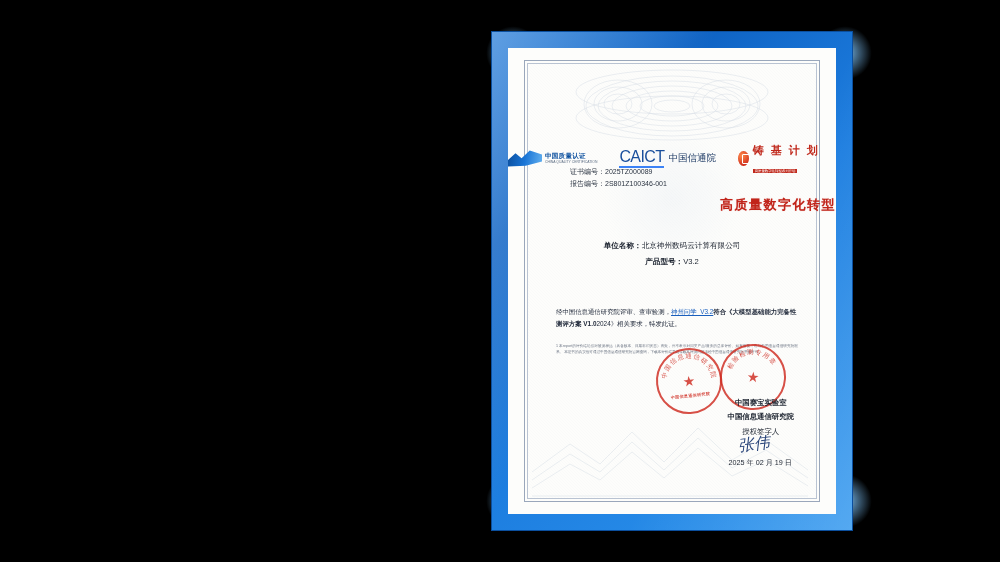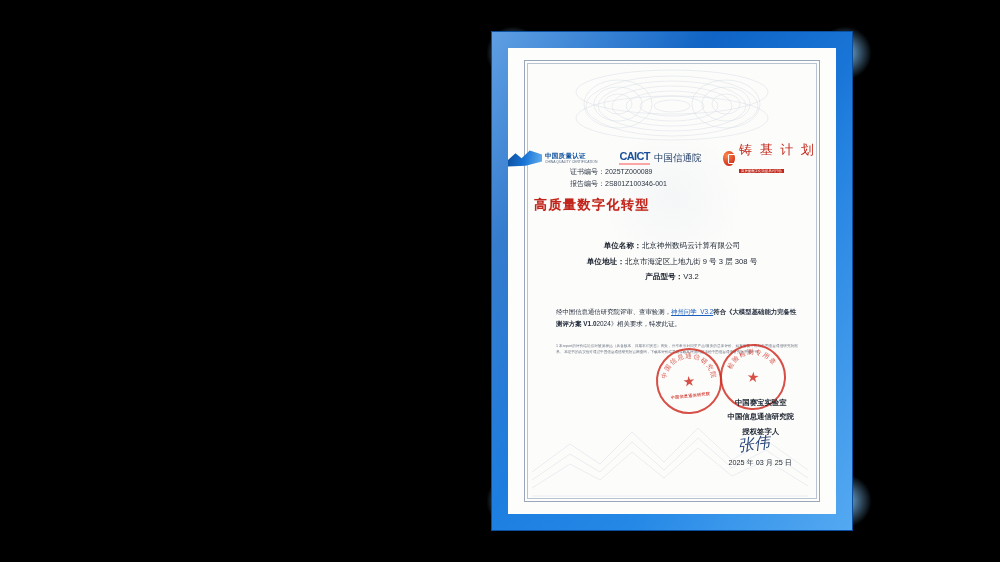--- a/index.html
+++ b/index.html
@@ -124,25 +124,25 @@
     color: #5b6c82;
     white-space: nowrap;
   }
 
   .logo-caict {
     display: flex;
     align-items: center;
     gap: 4px;
   }
   .logo-caict .mark {
-    font-size: 11px;
-    font-weight: bold;
+    font-size: 16px;
+    font-weight: normal;
     color: #1a4f9c;
     letter-spacing: -.6px;
-    border-bottom: 2px solid #fca5a5;
+    border-bottom: 2px solid #3b82f6;
     padding-bottom: 1px;
     line-height: 1;
   }
   .logo-caict .name {
     font-size: 9.5px;
     font-weight: normal;
     color: #16335f;
     white-space: nowrap;
   }
 
@@ -162,22 +162,22 @@
     content: "";
     position: absolute;
     left: 4.5px;
     top: 3.5px;
     width: 6px;
     height: 8px;
     border: 1.4px solid #fff;
     border-radius: 1px;
   }
   .logo-zhuji .txt1 {
-    font-size: 13px;
-    font-weight: normal;
+    font-size: 11px;
+    font-weight: bold;
     color: #c0281b;
     letter-spacing: 2px;
     white-space: nowrap;
     line-height: 1.1;
   }
   .logo-zhuji .txt2 {
     font-size: 3.4px;
     color: #c0281b;
     background: #c0281b;
     color: #fff;
@@ -197,22 +197,21 @@
     line-height: 1.65;
   }
   .serials .row { white-space: nowrap; }
 
   
   .title-block {
     position: absolute;
     left: 0;
     right: 0;
     top: 145px;
-    text-align: left;
-    padding-left: 26px;
+    text-align: right;
   }
   .title-1, .title-2 {
     color: #c1241a;
     font-weight: bold;
     letter-spacing: 1.5px;
     font-size: 13px;
     line-height: 1.85;
     text-shadow: 0 0 1px rgba(193,36,26,.35);
   }
 
@@ -303,21 +302,21 @@
     right: 42px;
     top: 348px;
     text-align: center;
     font-size: 7.4px;
     color: #1d2430;
     line-height: 1.95;
     font-weight: bold;
     margin-left: 12px;
   }
   .issuer .sign-label {
-    font-weight: bold;
+    font-weight: normal;
   }
   .signature {
     position: absolute;
     right: 44px;
     top: 385px;
     width: 54px;
     height: 24px;
     color: #12306b;
     font-size: 16px;
     font-style: italic;
@@ -427,23 +426,20 @@
 
       <div class="title-block">
         <div class="title-1">高质量数字化转型</div>
       </div>
 
       <div class="info">
         <div>
           <span class="lbl">单位名称：</span><span>北京神州数码云计算有限公司</span>
         </div>
         <div>
-          <span class="lbl">单位地址：</span><span>北京市海淀区上地九街 9 号 3 层 308 号</span>
-        </div>
-        <div>
           <span class="lbl">产品型号：</span><span>V3.2</span>
         </div>
       </div>
 
       <div class="statement">
         <span>经中国信息通信研究院评审、查审验测，</span><span class="blue">神州问学_V3.2</span><span class="bold">符合《大模型基础能力完备性测评方案 V1.0</span><span>2024》相关要求，特发此证。</span>
       </div>
 
       <div class="footnote">1  本report的评价结论仅对被测样品（具备版本、日期标识状态）有效，并不表示对同类产品/服务的总体评价。如有需要，请与中国信息通信研究院联系。 本证书的真实性可通过中国信息通信研究院官网查询，下载本评价结果或转载本评测内容须经中国信息通信研究院书面许可。</div>
 
@@ -473,17 +469,17 @@
       </div>
 
       <div class="issuer">
         <div>中国赛宝实验室</div>
         <div>中国信息通信研究院</div>
         <div class="sign-label">授权签字人</div>
       </div>
 
       <div class="signature">张伟</div>
 
-      <div class="issue-date">2025 年 03 月 25 日</div>
+      <div class="issue-date">2025 年 02 月 19 日</div>
 
     </div>
   </div>
 </div>
 
 </body></html>

